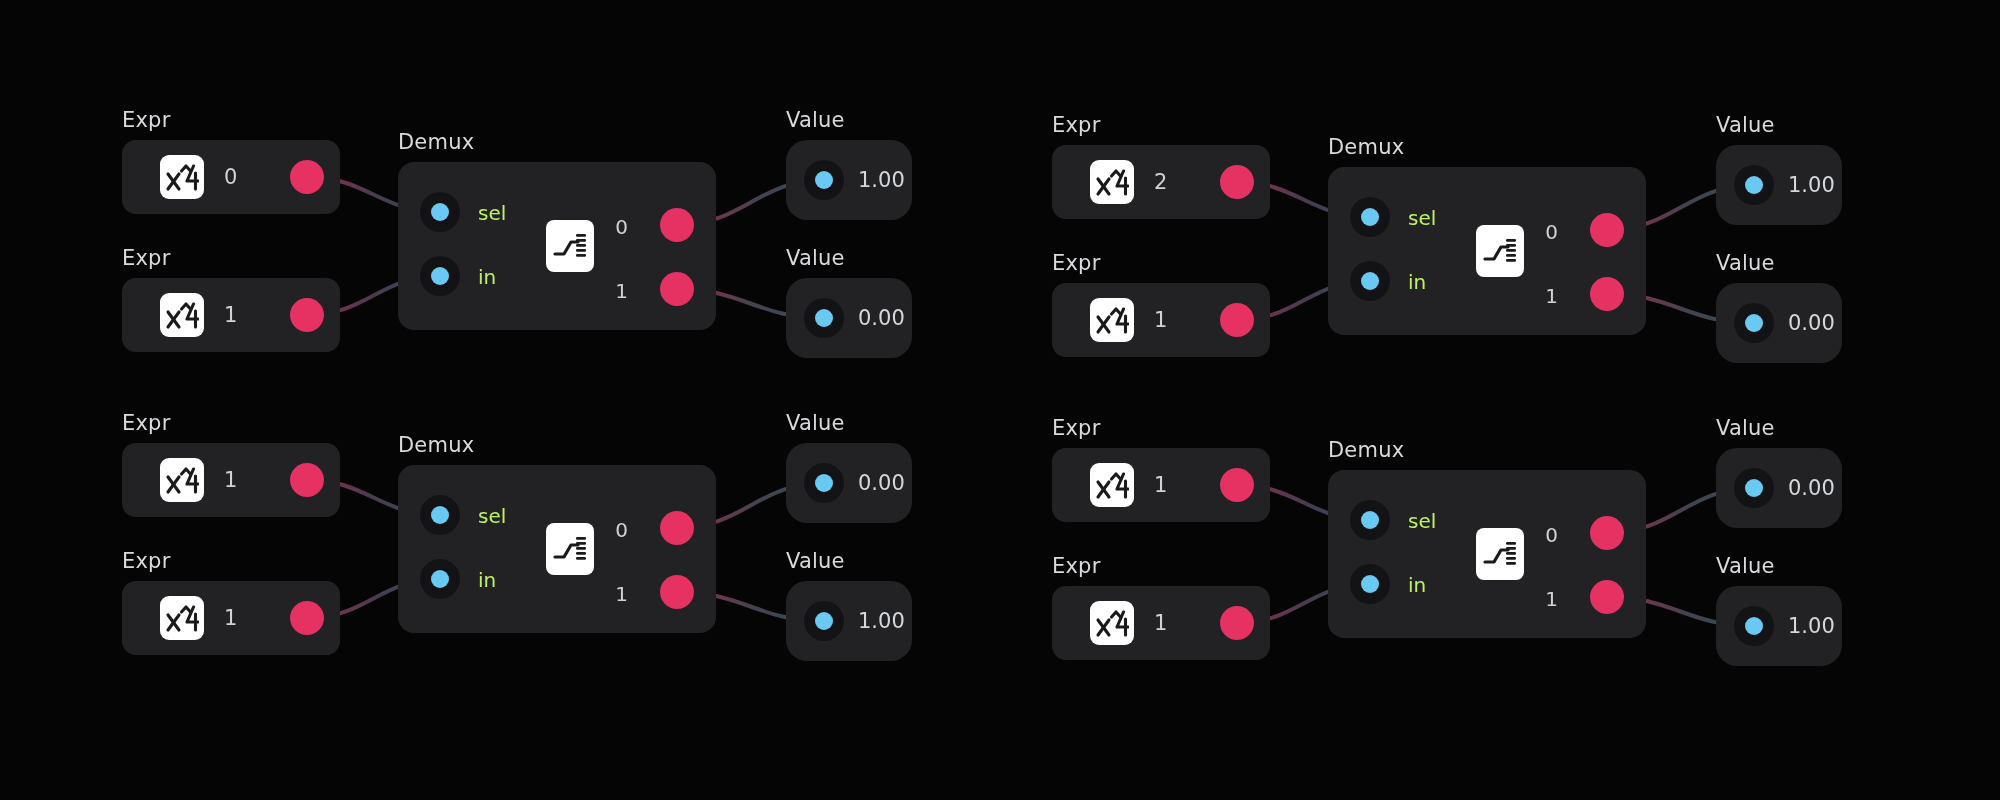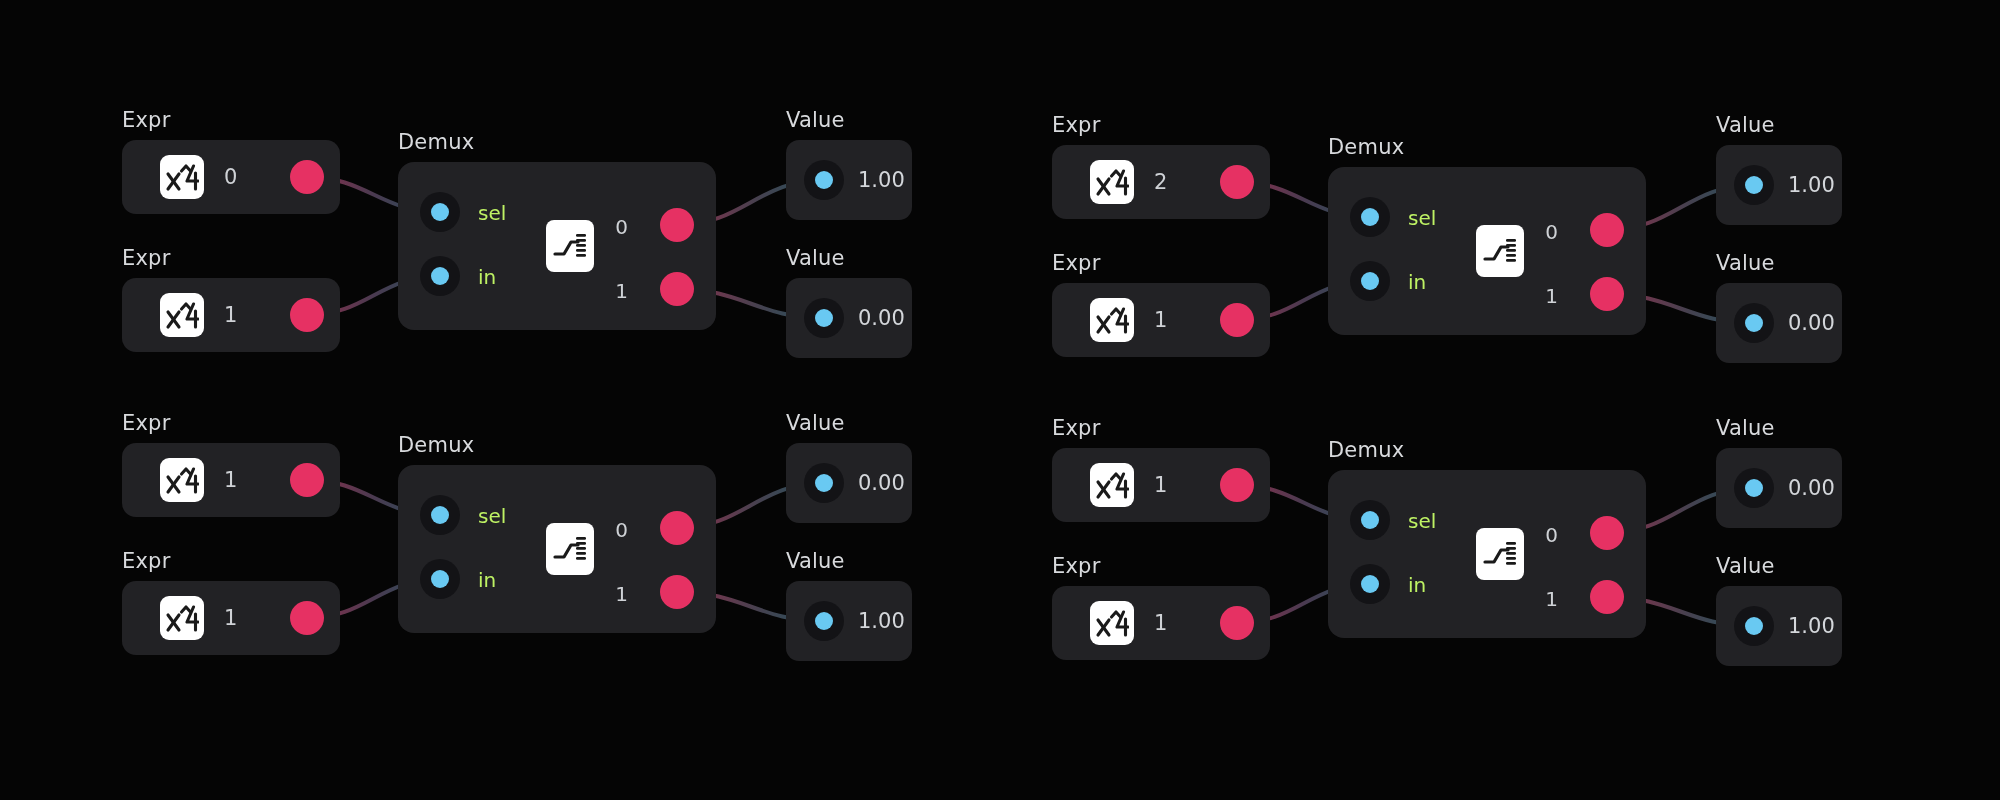--- a/index.html
+++ b/index.html
@@ -145,21 +145,21 @@
     font-size: 20px;
     white-space: nowrap;
     text-align: right;
     width: 16px;
   }
 
   
   .node-value {
     width: 126px;
     height: 80px;
-    border-radius: 13px;
+    border-radius: 21px;
   }
 
   .value-port {
     position: absolute;
     left: 18px;
     top: 50%;
     transform: translateY(-50%);
     width: 40px;
     height: 40px;
     border-radius: 50%;

